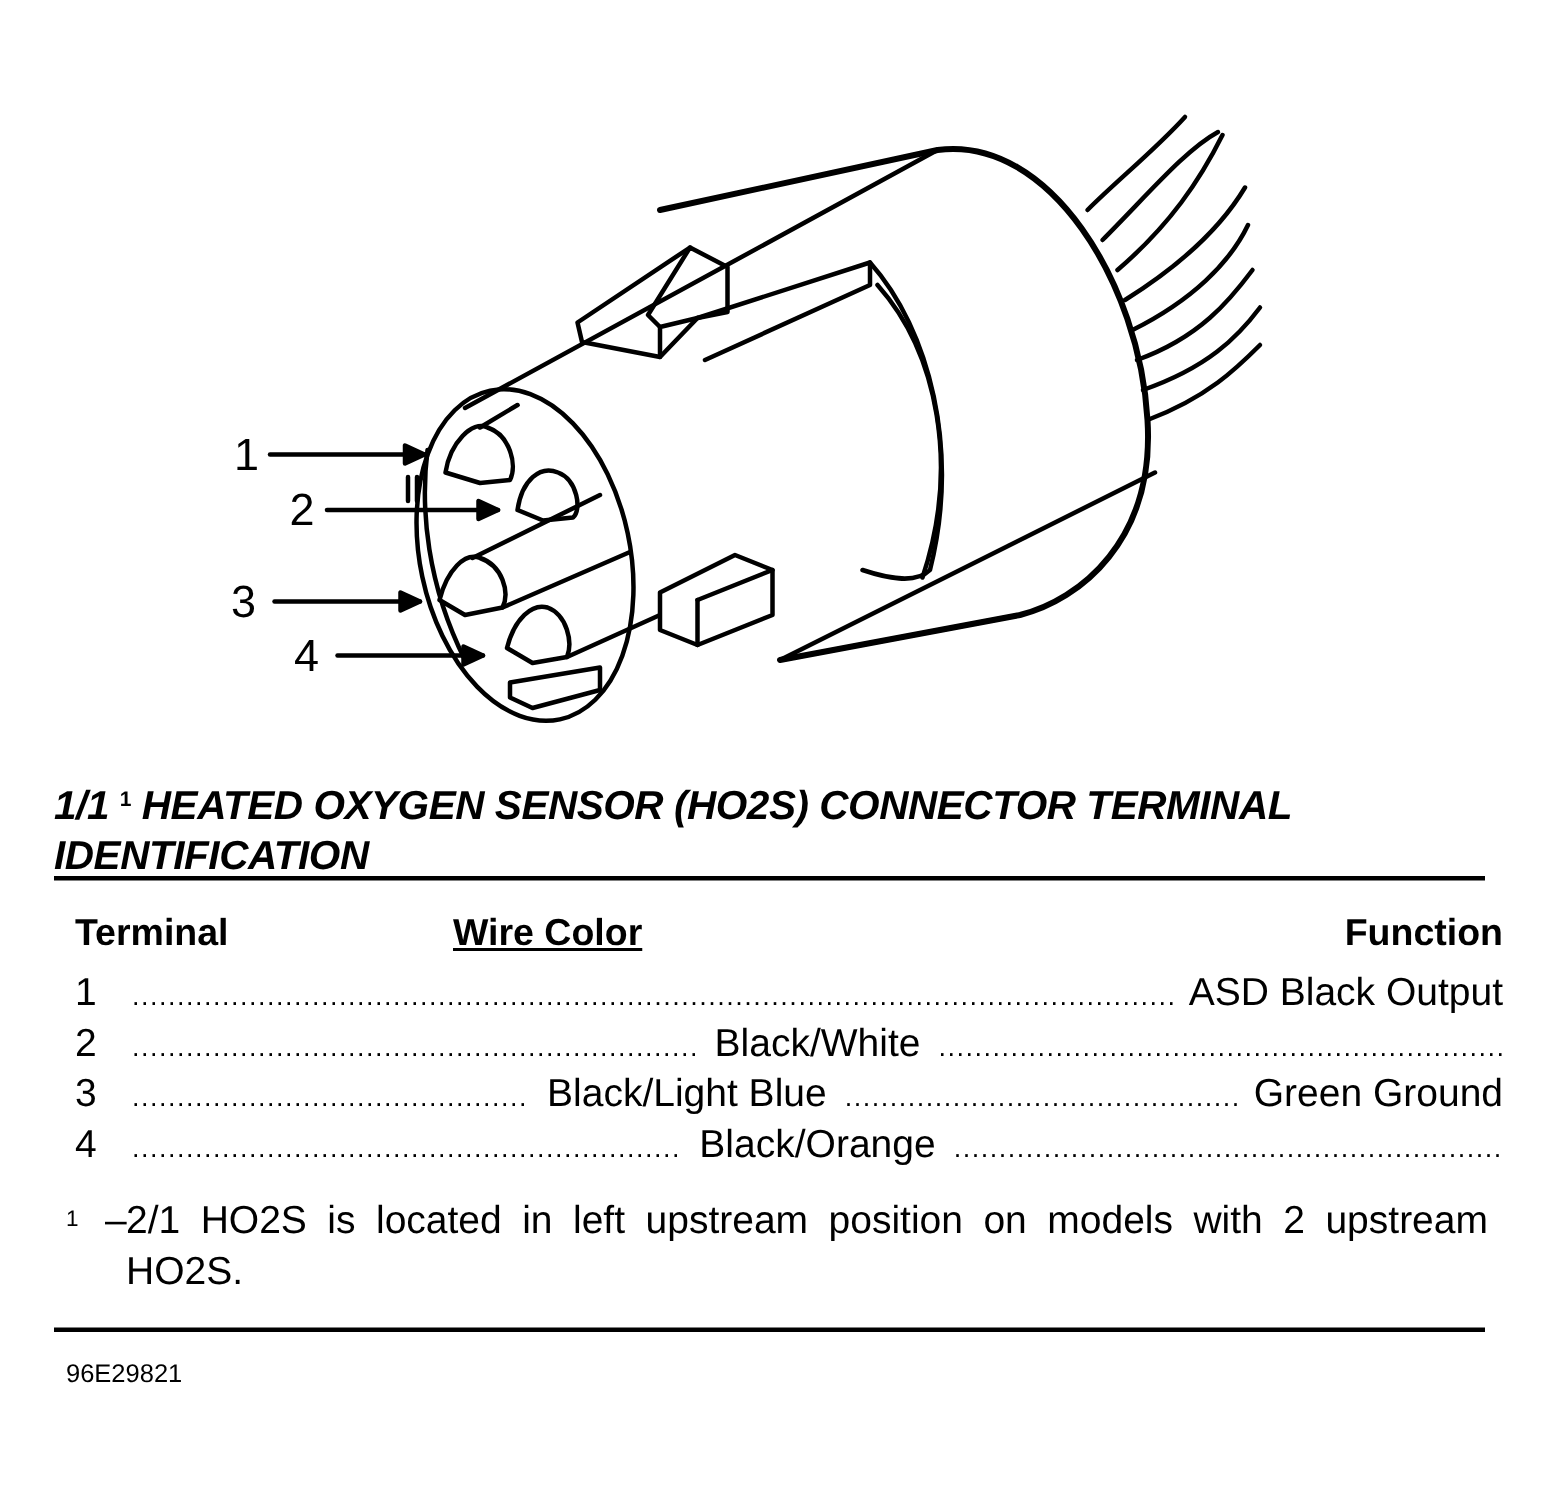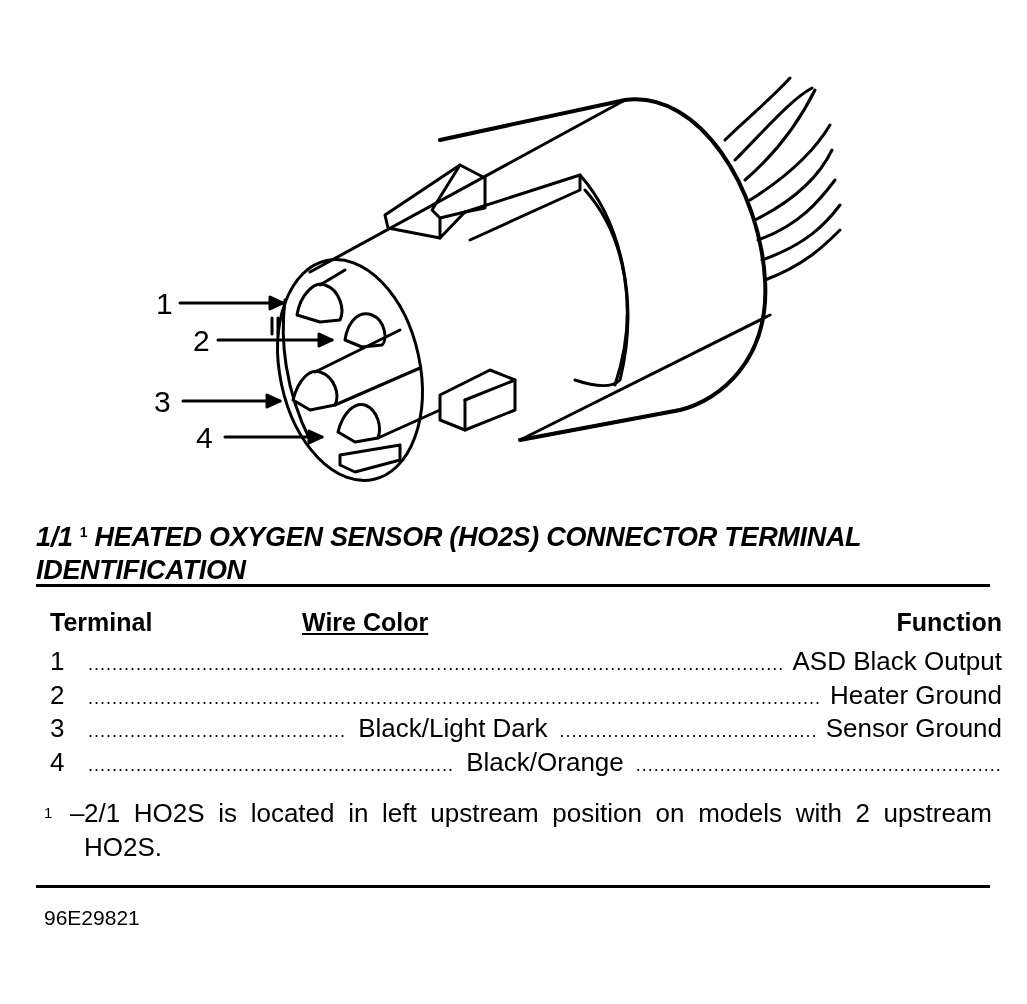--- a/index.html
+++ b/index.html
@@ -15,21 +15,21 @@
   .row { position: relative; height: 33.5px; font-size: 26px; display: flex; align-items: baseline; white-space: nowrap; }
   .row .num { width: 38px; }
   .row .lead { flex: 1; overflow: hidden; letter-spacing: 1px; color: #000; }
   .row .lead::before { content: "................................................................................"; font-size: 18px; }
   .row .color { padding: 0 12px; }
   .row .func { padding-left: 8px; }
   .note { position: absolute; left: 44px; top: 796px; width: 948px; font-size: 26px; line-height: 34px; }
   .note .mark { position: absolute; left: 0; top: 0; font-size: 15px; }
   .note .dash { position: absolute; left: 26px; top: 0; }
   .note .text { margin-left: 40px; text-align: justify; }
-  .code { position: absolute; left: 44px; top: 906px; font-size: 21px; }
+  .code { position: absolute; left: 44px; top: 906px; font-size: 17px; }
 </style>
 </head>
 <body>
 
 <div class="illustration">
   <svg width="1027" height="500" viewBox="0 0 1027 500" fill="none" stroke="#000" stroke-width="3" stroke-linejoin="round" stroke-linecap="round">
 
     <g stroke-width="3">
       <path d="M725 140 C 745 120, 770 100, 790 78"></path>
       <path d="M735 160 C 765 130, 790 100, 812 88"></path>
@@ -116,29 +116,29 @@
   </div>
   <div class="row">
     <span class="num">1</span>
     <span class="lead"></span>
     <span class="lead"></span>
     <span class="func">ASD Black Output</span>
   </div>
   <div class="row">
     <span class="num">2</span>
     <span class="lead"></span>
+    <span class="color">Black/White</span>
     <span class="lead"></span>
-    <span class="func">Heater Ground</span>
   </div>
   <div class="row">
     <span class="num">3</span>
     <span class="lead"></span>
-    <span class="color">Black/Light Dark</span>
+    <span class="color">Black/Light Blue</span>
     <span class="lead"></span>
-    <span class="func">Sensor Ground</span>
+    <span class="func">Green Ground</span>
   </div>
   <div class="row">
     <span class="num">4</span>
     <span class="lead"></span>
     <span class="color">Black/Orange</span>
     <span class="lead"></span>
   </div>
 </div>
 
 <div class="note">

